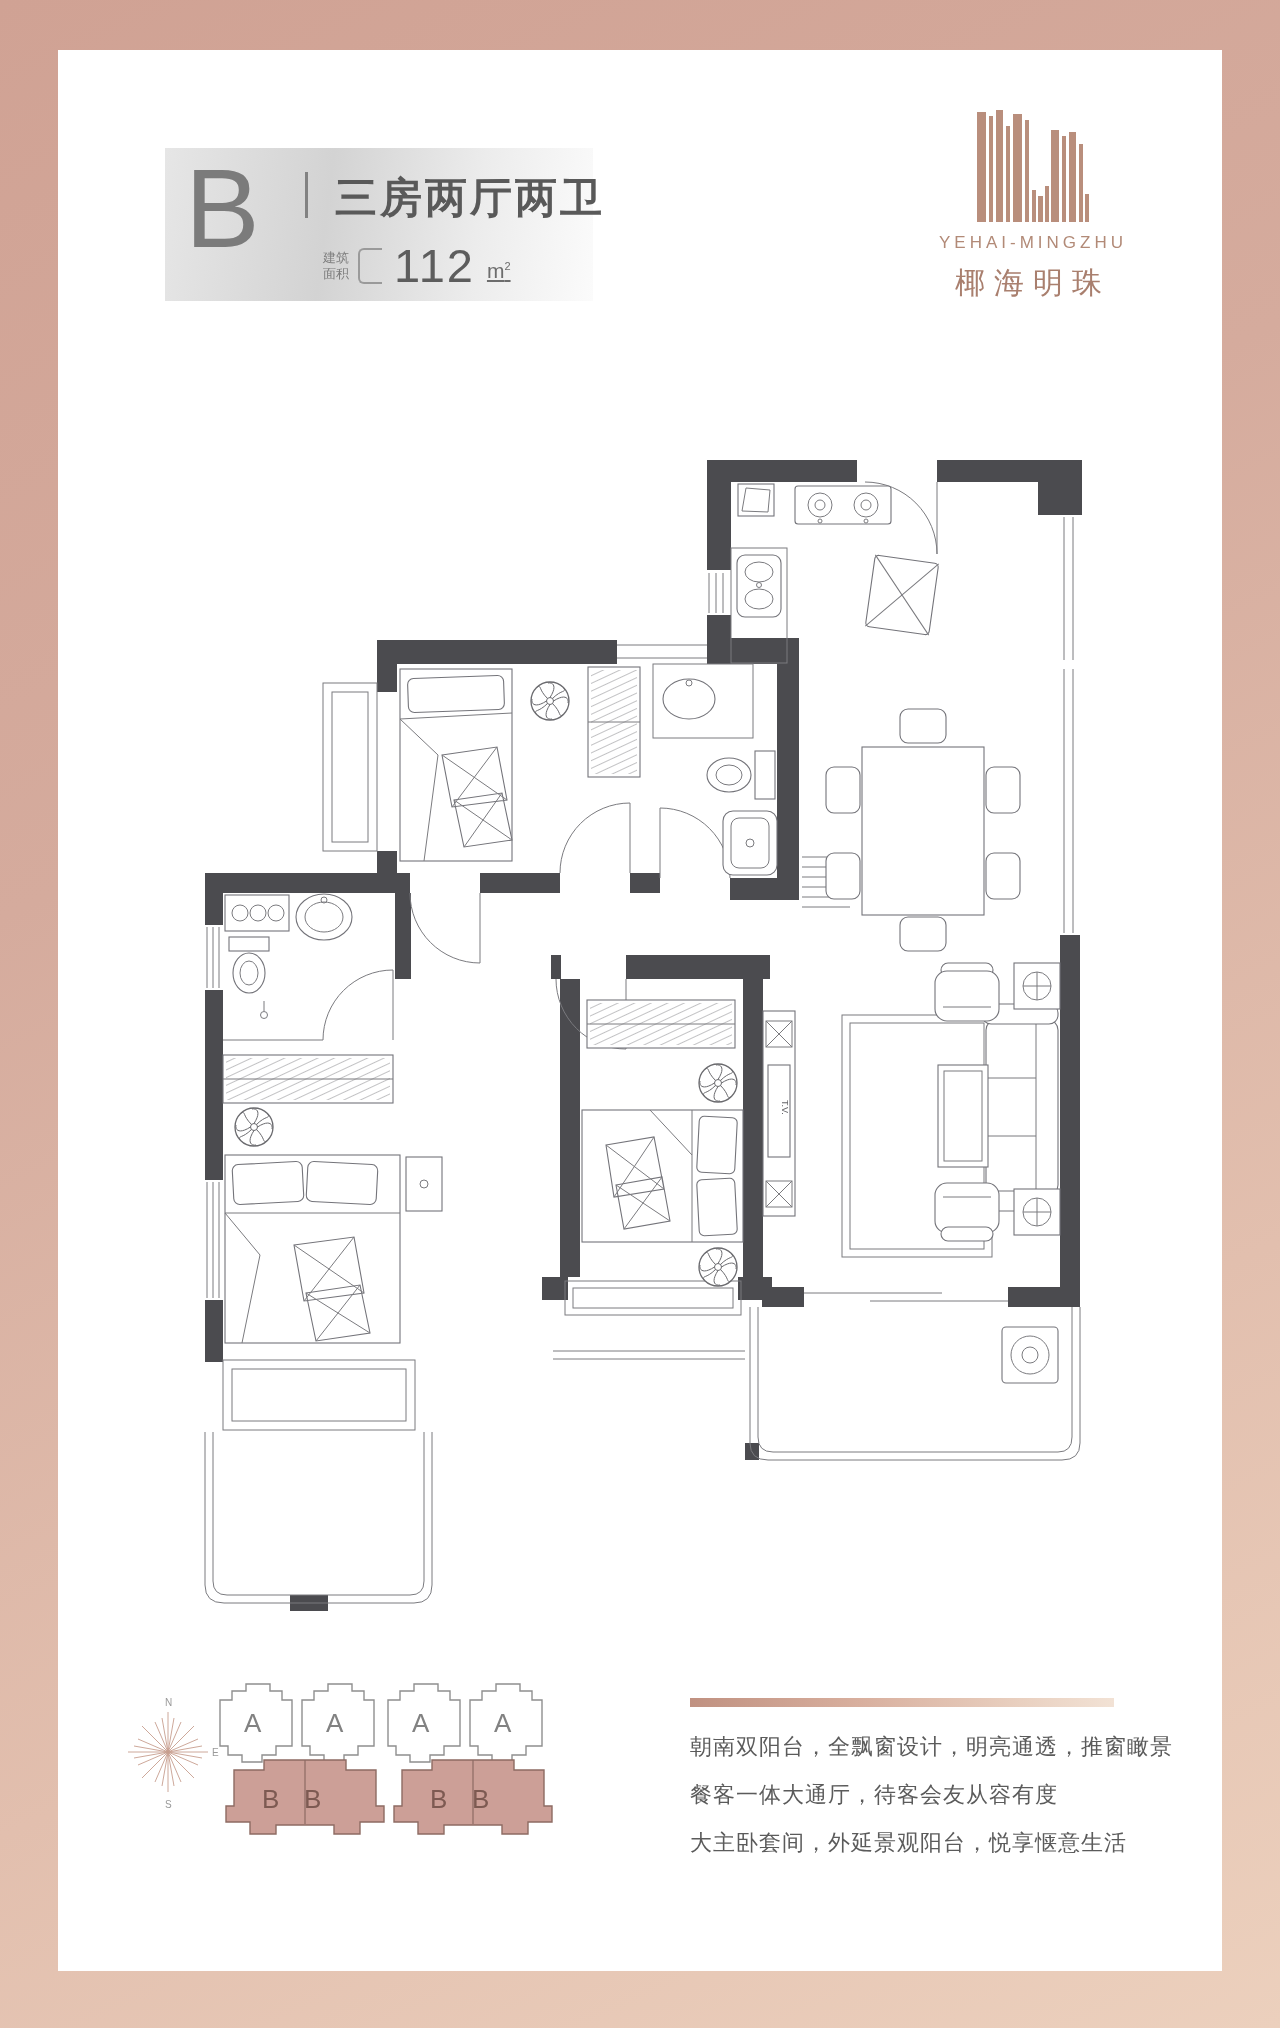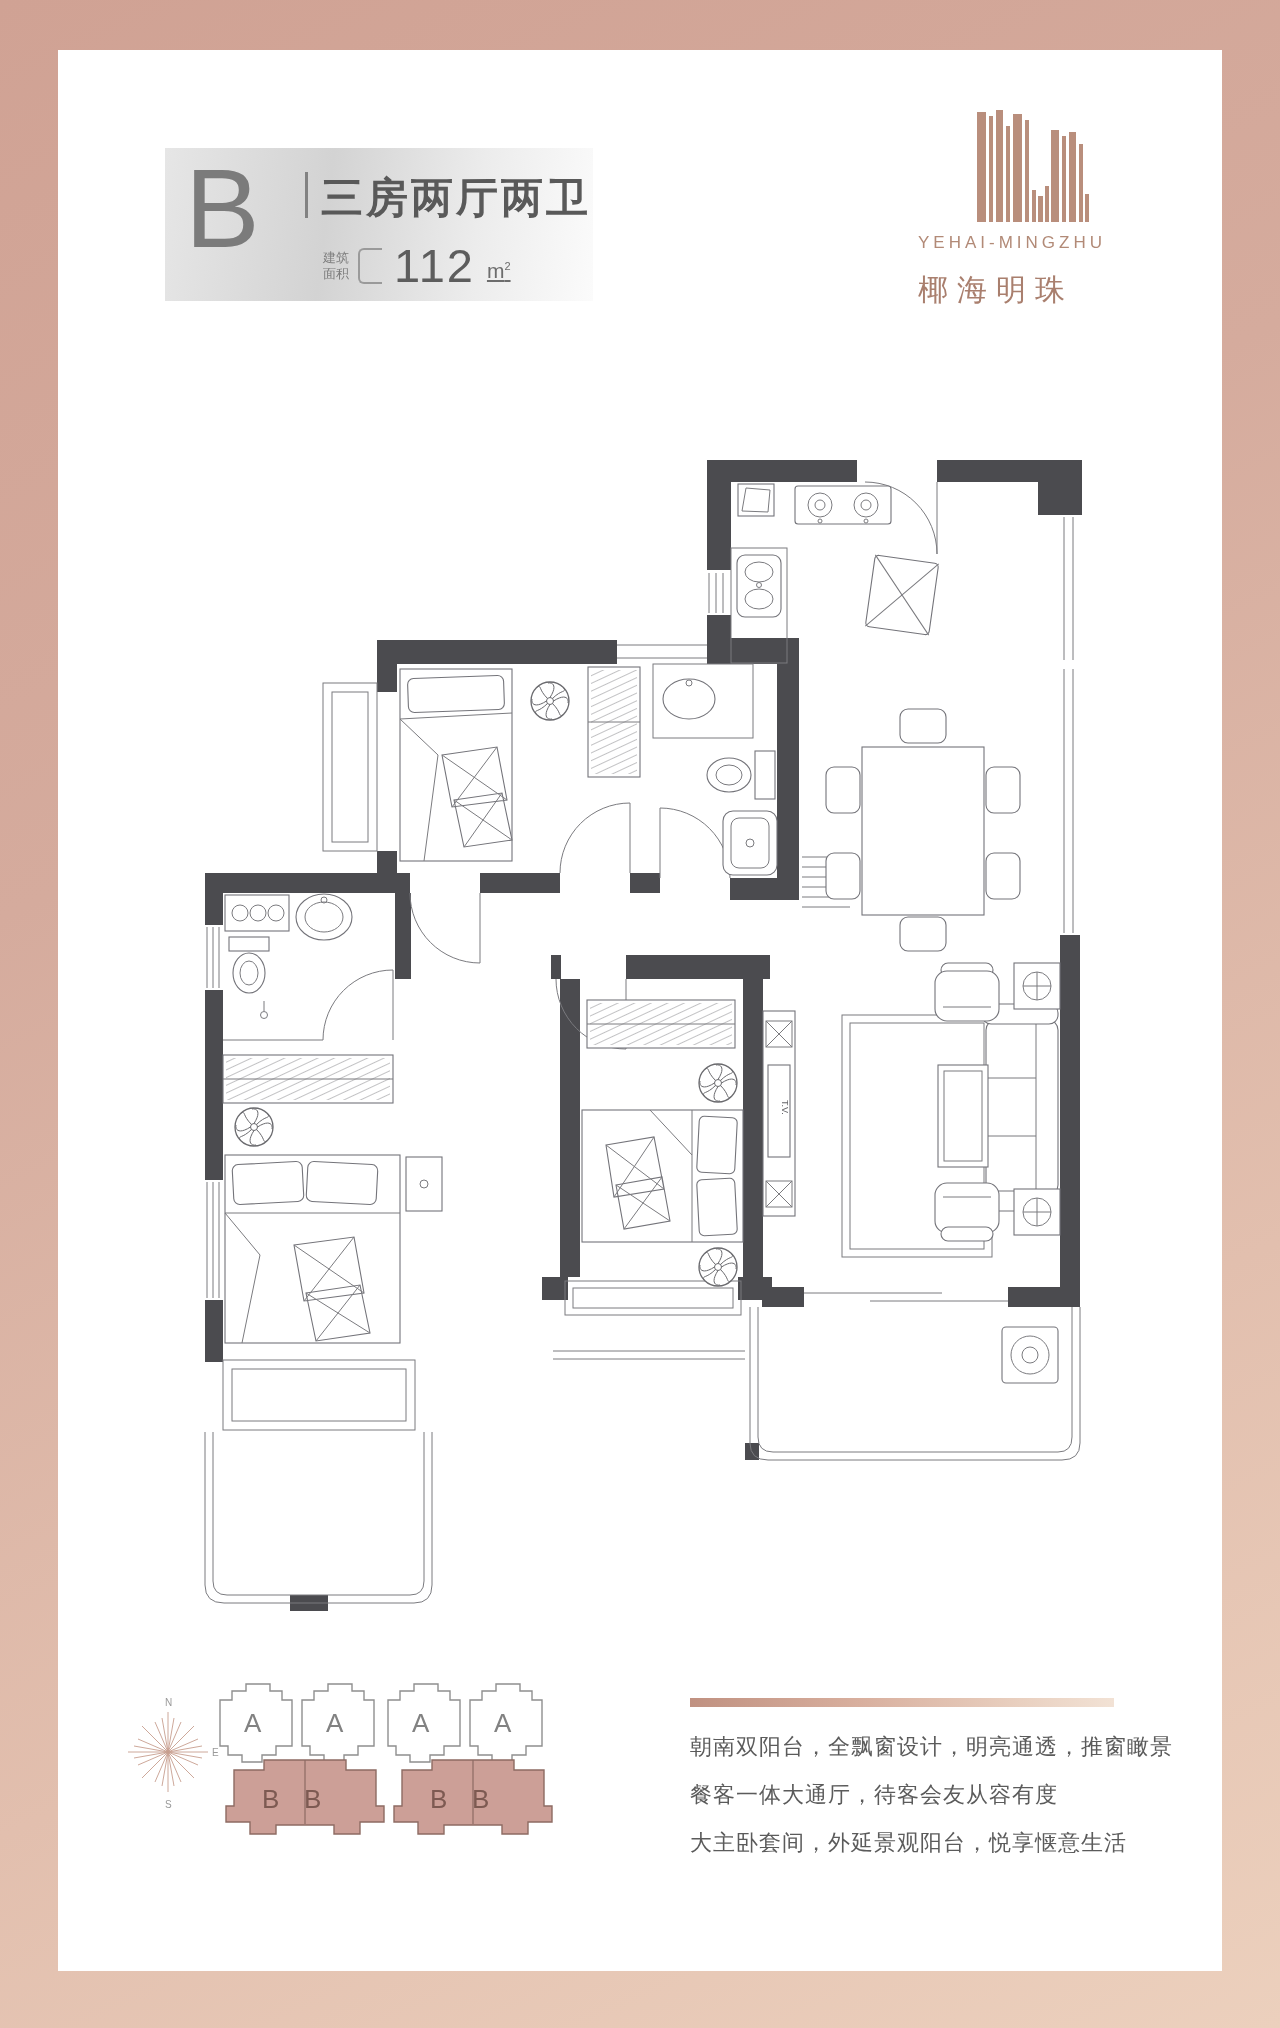--- a/index.html
+++ b/index.html
@@ -8,34 +8,34 @@
     background:linear-gradient(155deg,#d0a294 0%,#d5ab9d 35%,#e2bfae 70%,#ecd0bd 100%);
     font-family:"Liberation Sans",sans-serif;
   }
   .card{position:absolute;left:58px;top:50px;width:1164px;height:1921px;background:#ffffff;}
 
   
   .badge{position:absolute;left:107px;top:98px;width:428px;height:153px;
     background:linear-gradient(97deg,#e6e6e6 0%,#d3d3d3 38%,#ececec 72%,#fbfbfb 100%);}
   .badge-b{position:absolute;left:20px;top:-6px;font-size:112px;line-height:1.2;color:#7b7b7b;}
   .badge-divider{position:absolute;left:140px;top:24px;width:3px;height:46px;background:#828282;}
-  .badge-title{position:absolute;left:156px;top:22px;font-size:42px;font-weight:bold;color:#595959;letter-spacing:3px;white-space:nowrap;}
+  .badge-title{position:absolute;left:170px;top:22px;font-size:42px;font-weight:bold;color:#595959;letter-spacing:3px;white-space:nowrap;}
   .area-row{position:absolute;left:158px;top:90px;display:flex;align-items:center;text-align:center;}
   .area-label{font-size:13px;color:#7d7d7d;line-height:16px;}
   .bracket{width:22px;height:32px;border:2px solid #9a9a9a;border-right:none;border-radius:6px 0 0 6px;margin:0 12px 0 9px;}
   .area-value{font-size:47px;font-weight:normal;color:#5d5d5d;letter-spacing:2px;}
   .area-unit{font-size:21px;color:#6d6d6d;margin-left:12px;margin-top:10px;text-decoration:underline;}
   .area-unit sup{font-size:11px;}
 
   
-  .logo{position:absolute;left:860px;top:54px;width:230px;text-align:left;}
+  .logo{position:absolute;left:860px;top:54px;width:230px;text-align:center;}
   .logo-bars{display:block;margin:0 auto;}
   .logo-bars rect{fill:#b98e7c;}
   .logo-en{font-size:17px;letter-spacing:4px;color:#b28a77;margin-top:9px;white-space:nowrap;}
-  .logo-cn{font-size:30px;letter-spacing:9px;color:#a97f6e;font-family:Liberation Serif, serif;margin-top:17px;white-space:nowrap;}
+  .logo-cn{font-size:30px;letter-spacing:9px;color:#a97f6e;font-family:Liberation Serif, serif;margin-top:10px;white-space:nowrap;}
 
   
   .plan{position:absolute;left:144px;top:405px;}
   .w{fill:#4b4b4f;}
   .s1{fill:none;stroke:#7b7b7f;stroke-width:1;}
   .f1{fill:#ffffff;stroke:#74747a;stroke-width:1.1;}
   .tiny{font:9px "Liberation Sans",sans-serif;fill:#66666a;}
 
   
   .keyplan{position:absolute;left:70px;top:1622px;}

